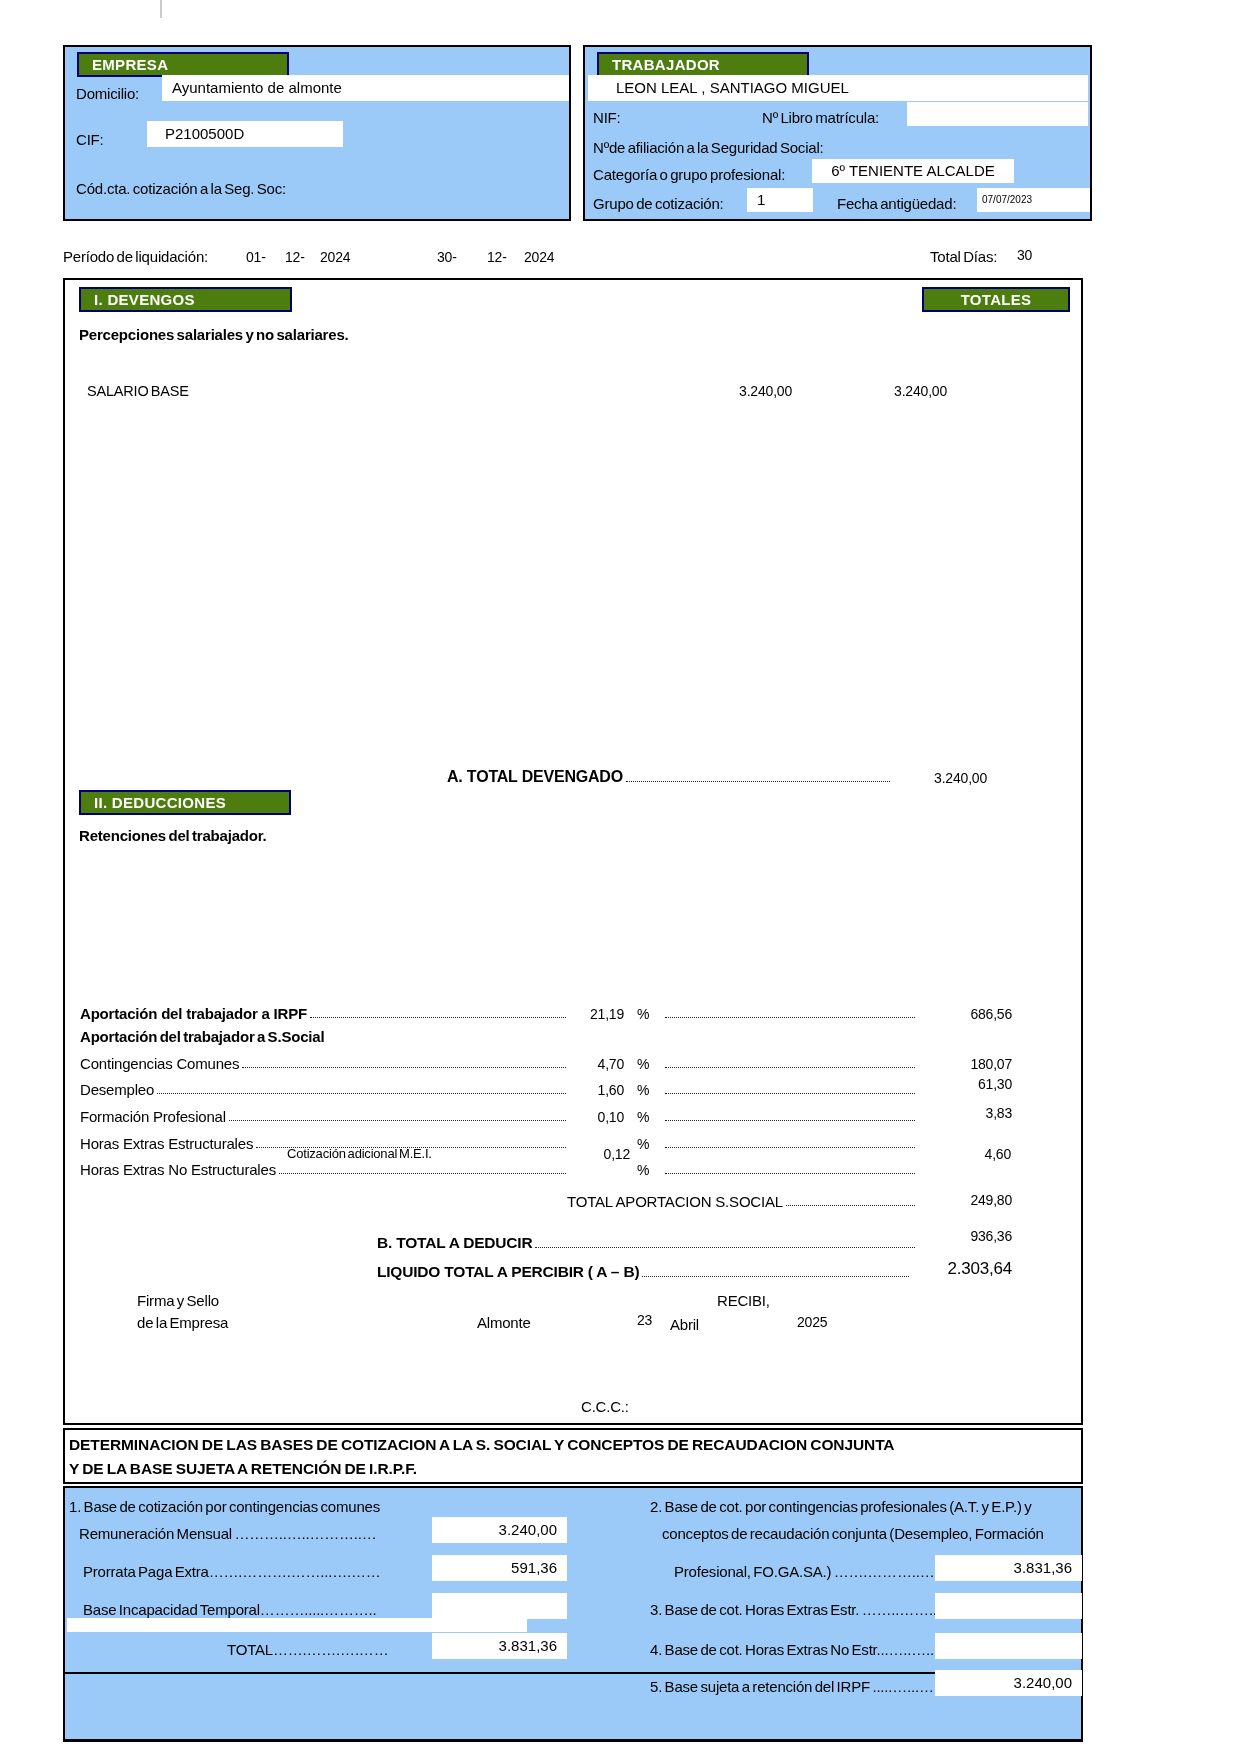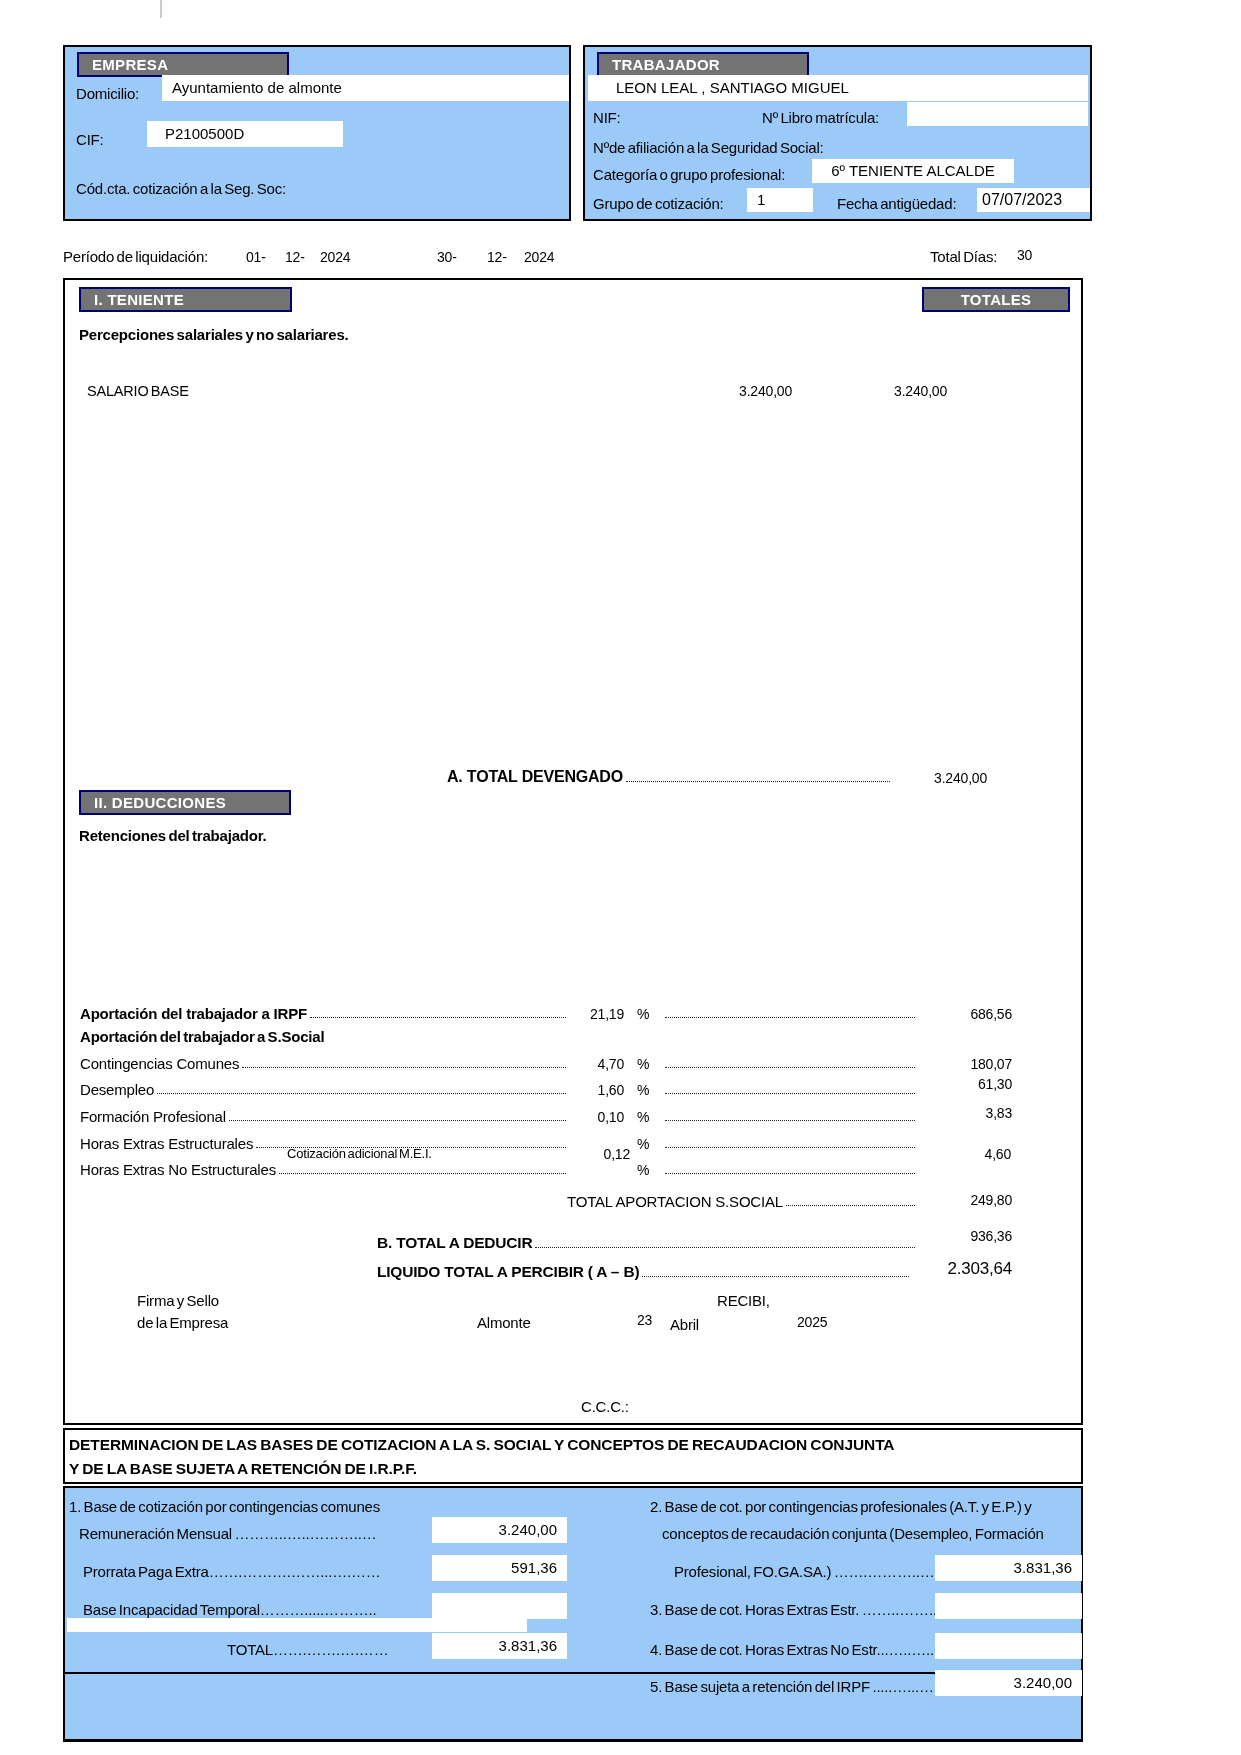--- a/index.html
+++ b/index.html
@@ -4,21 +4,21 @@
 <style>
   * { margin:0; padding:0; box-sizing:border-box; }
   body { background:#fff; font-family:"Liberation Sans", sans-serif; color:#000; }
   .page { position:relative; width:1241px; height:1755px; background:#fff; overflow:hidden; }
 
   .artifact-line { position:absolute; left:160px; top:0; width:2px; height:18px; background:#ccc; }
 
   .box-blue  { position:absolute; background:#9CCAF8; border:2px solid #000; }
   .box-white { position:absolute; background:#fff;   border:2px solid #000; }
 
-  .hdr { position:absolute; background:#737373; border:2px solid #000070; color:#fff;
+  .hdr { position:absolute; background:#4d7c0f; border:2px solid #000070; color:#fff;
          font-weight:bold; font-size:15px; height:25px; line-height:21px; padding-left:13px;
          letter-spacing:.3px; }
   .hdr.center { text-align:center; padding-left:0; }
 
   .lbl { position:absolute; font-size:15px; letter-spacing:-0.2px; word-spacing:-1.5px; white-space:nowrap; }
   .lbl.b { font-weight:bold; }
   .sm { font-size:13px; }
   .num { font-size:14px; }
 
   .field { position:absolute; background:#fff; height:26px; line-height:26px; font-size:15px;
@@ -61,38 +61,38 @@
     <div class="field" style="left:3px; top:28px; width:500px; padding-left:28px;">LEON LEAL , SANTIAGO MIGUEL</div>
     <div class="lbl" style="left:8px; top:62px;">NIF:</div>
     <div class="lbl" style="left:177px; top:62px;">Nº Libro matrícula:</div>
     <div class="field" style="left:322px; top:55px; width:181px; height:24px;"></div>
     <div class="lbl" style="left:8px; top:92px;">Nºde afiliación a la Seguridad Social:</div>
     <div class="lbl" style="left:8px; top:119px;">Categoría o grupo profesional:</div>
     <div class="field center" style="left:227px; top:112px; width:202px; height:24px; line-height:24px;">6º TENIENTE ALCALDE</div>
     <div class="lbl" style="left:8px; top:148px;">Grupo de cotización:</div>
     <div class="field" style="left:162px; top:141px; width:66px; height:24px; line-height:24px;">1</div>
     <div class="lbl" style="left:252px; top:148px;">Fecha antigüedad:</div>
-    <div class="field" style="left:392px; top:141px; width:113px; height:24px; line-height:24px; padding-left:5px; font-size:16px;">07/07/2023</div>
+    <div class="field" style="left:392px; top:141px; width:113px; height:24px; line-height:24px; padding-left:5px; font-size:10px;">07/07/2023</div>
   </div>
 
   <div>
     <div class="lbl" style="left:63px; top:248px;">Período de liquidación:</div>
     <div class="lbl num" style="left:246px; top:249px;">01-</div>
     <div class="lbl num" style="left:285px; top:249px;">12-</div>
     <div class="lbl num" style="left:320px; top:249px;">2024</div>
     <div class="lbl num" style="left:437px; top:249px;">30-</div>
     <div class="lbl num" style="left:487px; top:249px;">12-</div>
     <div class="lbl num" style="left:524px; top:249px;">2024</div>
     <div class="lbl" style="left:930px; top:248px;">Total Días:</div>
     <div class="lbl num" style="left:1017px; top:247px;">30</div>
   </div>
 
   <div class="box-white" style="left:63px; top:278px; width:1020px; height:1147px;">
 
-    <div class="hdr" style="left:14px; top:7px; width:213px;">I. TENIENTE</div>
+    <div class="hdr" style="left:14px; top:7px; width:213px;">I. DEVENGOS</div>
     <div class="hdr center" style="left:857px; top:7px; width:148px;">TOTALES</div>
 
     <div class="lbl b" style="left:14px; top:46px;">Percepciones salariales y no salariares.</div>
 
     <div>
       <div class="lbl" style="left:22px; top:103px; font-size:14.5px;">SALARIO BASE</div>
       <div class="lbl num" style="left:627px; top:103px; width:100px; text-align:right;">3.240,00</div>
       <div class="lbl num" style="left:782px; top:103px; width:100px; text-align:right;">3.240,00</div>
     </div>
 

